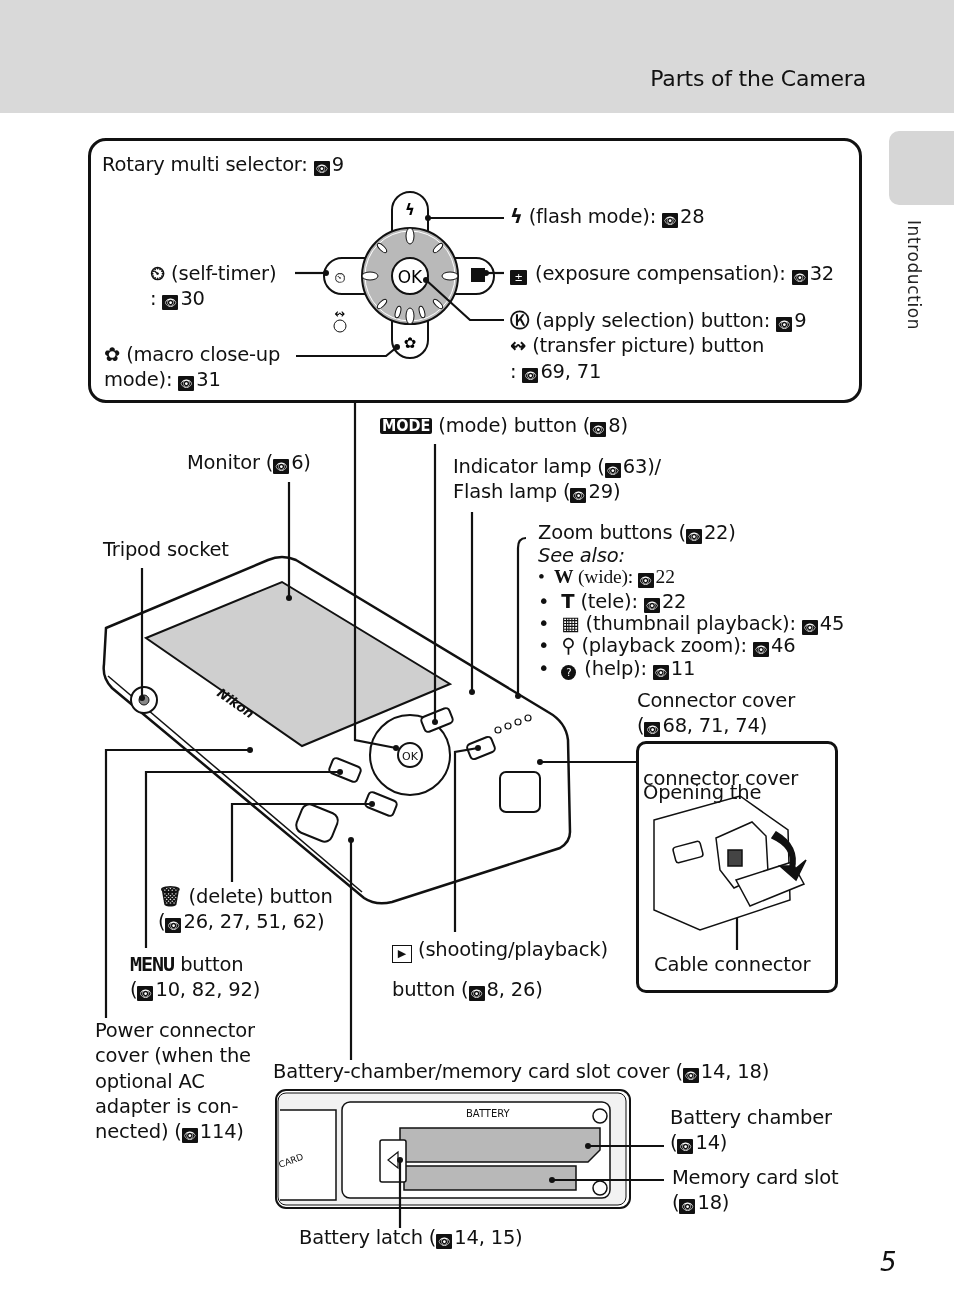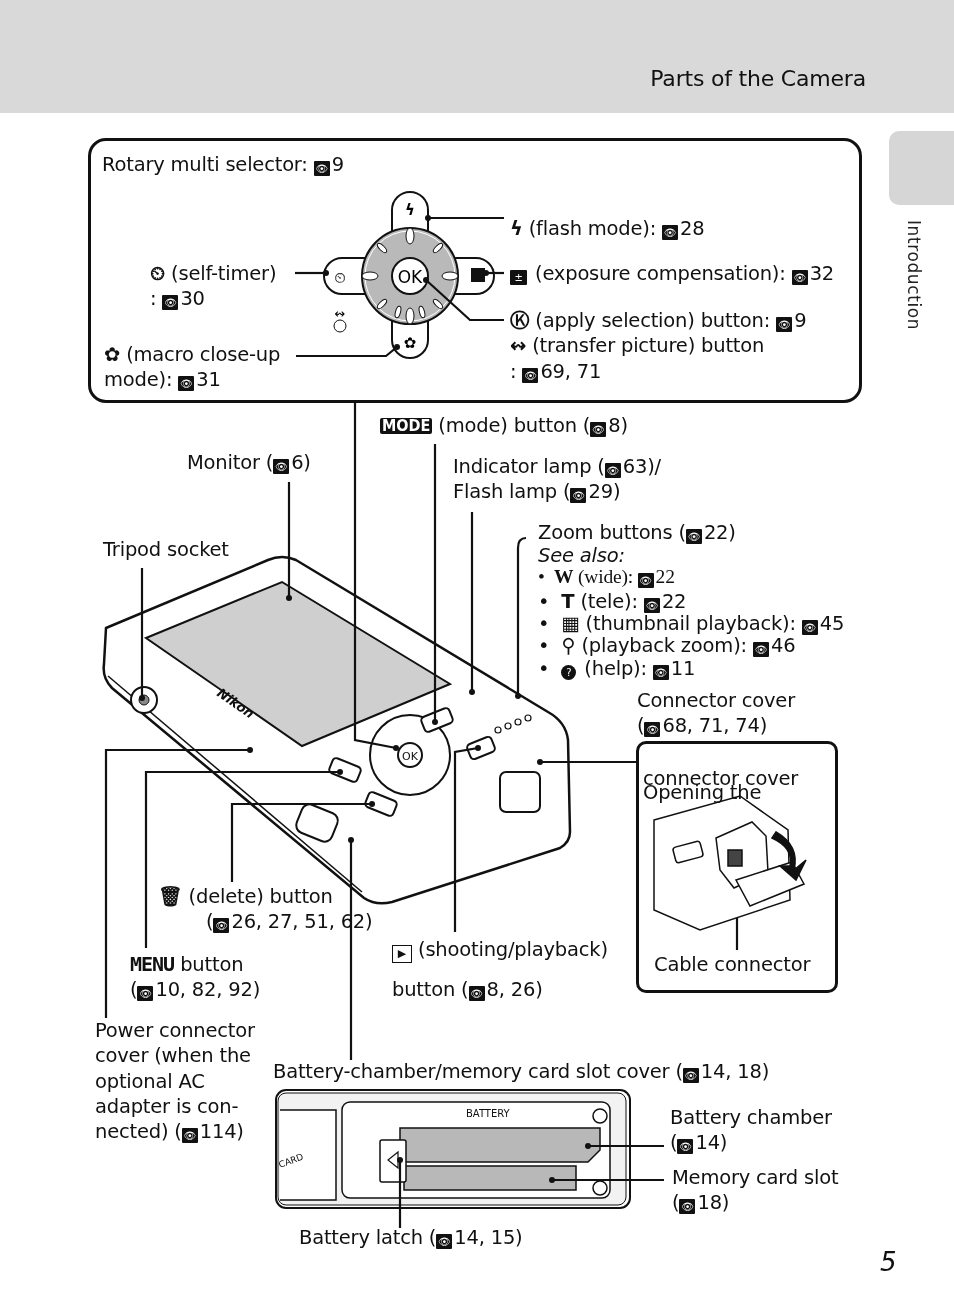--- a/index.html
+++ b/index.html
@@ -167,21 +167,21 @@
   <g fill="#111">
       <circle cx="588" cy="1146" r="3"></circle>
       <circle cx="552" cy="1180" r="3"></circle>
       <circle cx="400" cy="1160" r="3"></circle>
     </g>
 </svg>
 
 <div class="t" style="left:102px;top:152px;">
   <span>Rotary multi selector:</span> <span class="ref">👁</span><span>9</span>
 </div>
-<div class="t" style="left:510px;top:204px;margin-top:12px;">
+<div class="t" style="left:510px;top:204px;">
   <span class="gly">ϟ</span> <span>(flash mode):</span> <span class="ref">👁</span><span>28</span>
 </div>
 <div class="t" style="left:150px;top:261px;">
   <span class="gly">⏲</span> <span>(self-timer)</span>
 </div>
 <div class="t" style="left:150px;top:286px;">
   <span>:</span> <span class="ref">👁</span><span>30</span>
 </div>
 <div class="t" style="left:510px;top:261px;">
   <span class="ref" style="width:17px;">±</span> <span>(exposure compensation):</span> <span class="ref">👁</span><span>32</span>
@@ -228,21 +228,21 @@
 
 <div class="t" style="left:637px;top:688px;">Connector cover</div>
 <div class="t" style="left:637px;top:713px;">(<span class="ref">👁</span><span>68, 71, 74</span>)</div>
 <div class="t" style="left:643px;top:744px;margin-top:36px;">Opening the</div>
 <div class="t" style="left:643px;top:766px;">connector cover</div>
 <div class="t" style="left:654px;top:952px;">Cable connector</div>
 
 <div class="t" style="left:158px;top:884px;">
   <span class="gly">🗑</span> <span>(delete) button</span>
 </div>
-<div class="t" style="left:158px;top:909px;margin-left:48px;">(<span class="ref">👁</span><span>26, 27, 51, 62</span>)</div>
+<div class="t" style="left:158px;top:909px;">(<span class="ref">👁</span><span>26, 27, 51, 62</span>)</div>
 
 <div class="t" style="left:130px;top:952px;">
   <span class="menuglyph">MENU</span> <span>button</span>
 </div>
 <div class="t" style="left:130px;top:977px;">(<span class="ref">👁</span><span>10, 82, 92</span>)</div>
 
 <div class="t" style="left:392px;top:937px;">
   <span class="playglyph">▶</span> <span>(shooting/playback)</span>
 </div>
 <div class="t" style="left:392px;top:962px;margin-top:15px;">

